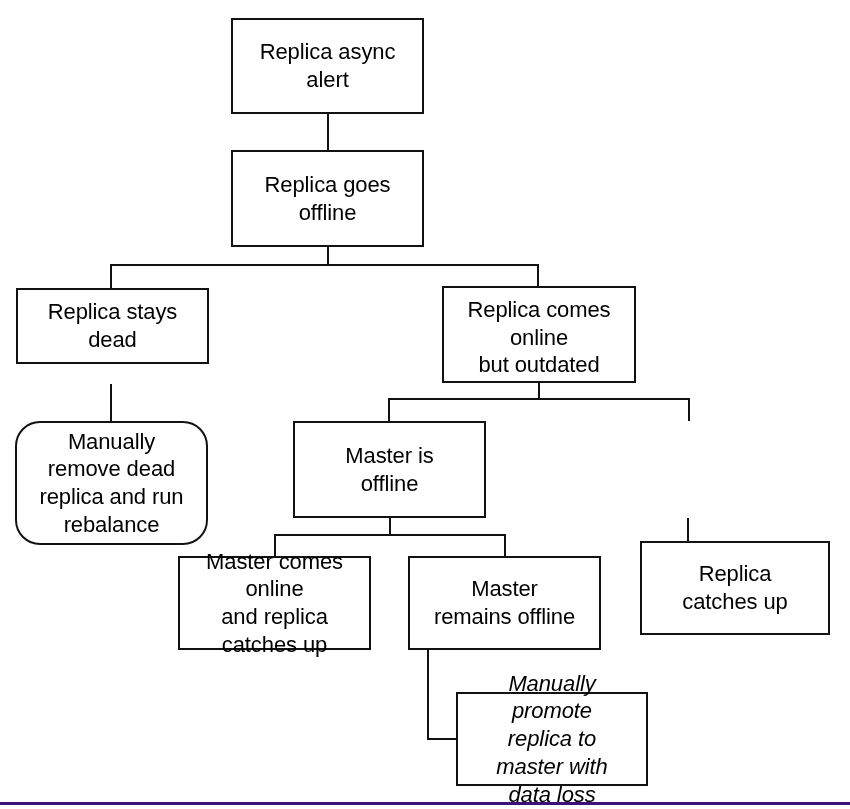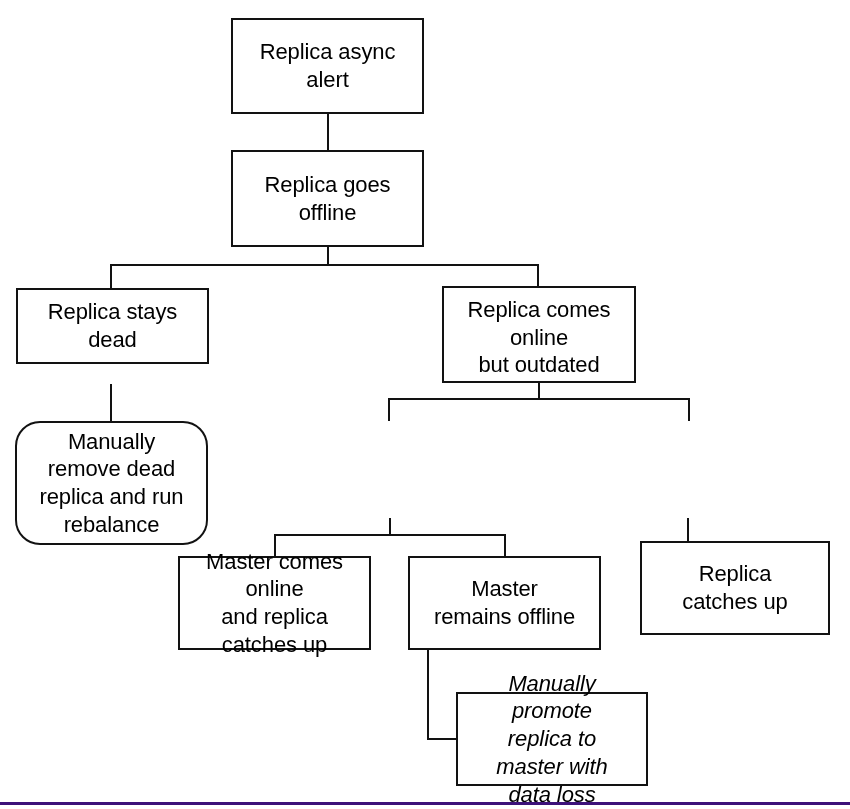--- a/index.html
+++ b/index.html
@@ -98,20 +98,23 @@
     <span>Replica comes online
 but outdated</span>
   </div>
 
   <div class="node" style="left: 15px; top: 421px; width: 193px; height: 124px; border-color: rgb(18, 18, 18); border-radius: 25px;">
     <span>Manually remove dead
 replica and run
 rebalance</span>
   </div>
 
+  <div class="node" style="left: 293px; top: 421px; width: 193px; height: 97px; border-color: rgb(18, 18, 18);">
+    <span>Master is offline</span>
+  </div>
 
 
   <div class="node" style="left: 178px; top: 556px; width: 193px; height: 94px; border-color: rgb(18, 18, 18);">
     <span>Master comes online
 and replica catches up</span>
   </div>
 
   <div class="node" style="left: 408px; top: 556px; width: 193px; height: 94px; border-color: rgb(18, 18, 18);">
     <span>Master remains offline</span>
   </div>

